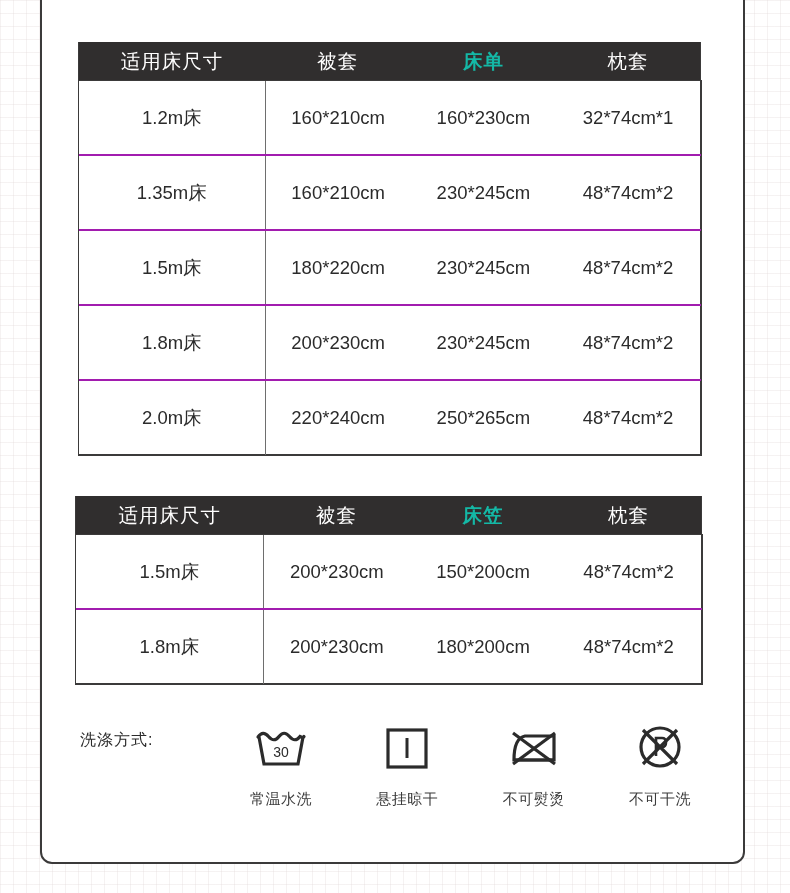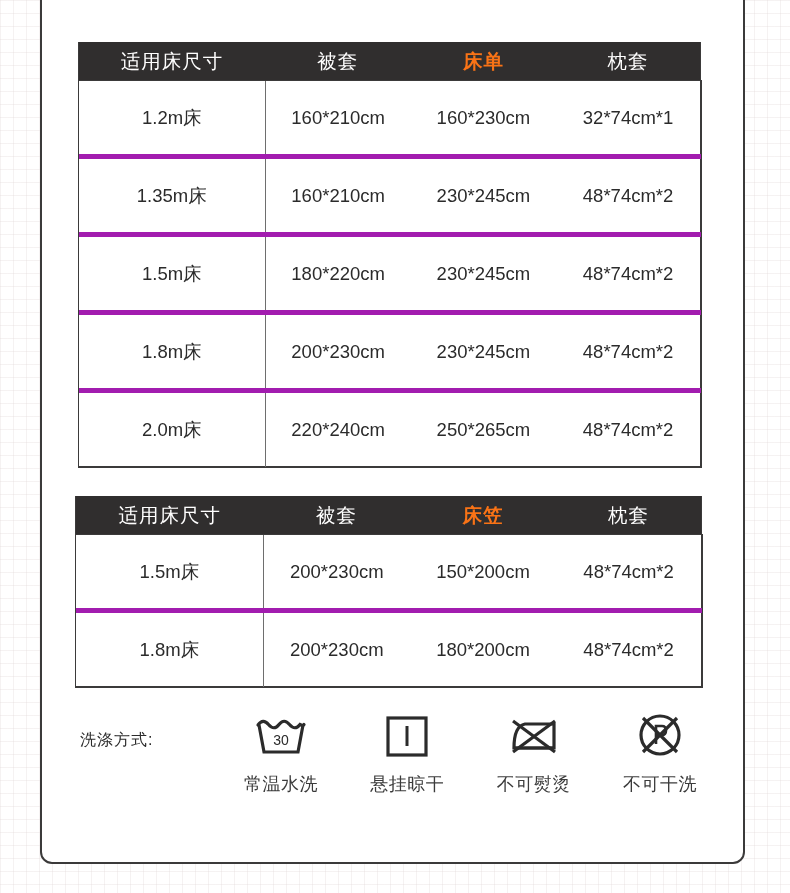--- a/index.html
+++ b/index.html
@@ -57,35 +57,35 @@
     font-weight: normal;
     font-size: 19.5px;
     height: 38px;
     line-height: 38px;
     padding: 0;
     text-align: center;
     border: none;
     letter-spacing: 1px;
   }
   .size-table thead th.accent {
-    color: #f97316;
+    color: #14b8a6;
     font-weight: bold;
   }
   .size-table thead tr {
     border-bottom: 1px solid #151515;
   }
 
   .size-table tbody td {
     height: 73px;
     font-size: 18.5px;
     color: #2b2b2b;
     text-align: center;
     vertical-align: middle;
     padding: 0;
-    border-bottom: 5px solid #a21caf;
+    border-bottom: 2px solid #a21caf;
     background: #fff;
     white-space: nowrap;
   }
   .size-table tbody tr:last-child td {
     border-bottom: none;
   }
   .size-table tbody td.bedcol {
     border-right: 1px solid #6e6e6e;
   }
   .size-table tbody {
@@ -110,40 +110,40 @@
     position: absolute;
     left: 2px;
     top: 24px;
     font-size: 16px;
     color: #2b2b2b;
     letter-spacing: 1px;
   }
   .care-items {
     position: absolute;
     left: 160px;
-    top: 0;
+    top: 12px;
     width: 465px;
     display: flex;
     justify-content: space-between;
   }
   .care-item {
     width: 86px;
     display: flex;
     flex-direction: column;
     align-items: center;
   }
   .care-icon {
     height: 58px;
     display: flex;
     align-items: center;
     justify-content: center;
   }
   .care-caption {
-    margin-top: 8px;
-    font-size: 18px;
+    margin-top: 14px;
+    font-size: 15px;
     color: #3b3b3b;
     white-space: nowrap;
     letter-spacing: 0.5px;
   }
 </style>
 </head>
 <body>
 
 <div class="page">
   <div class="card">

